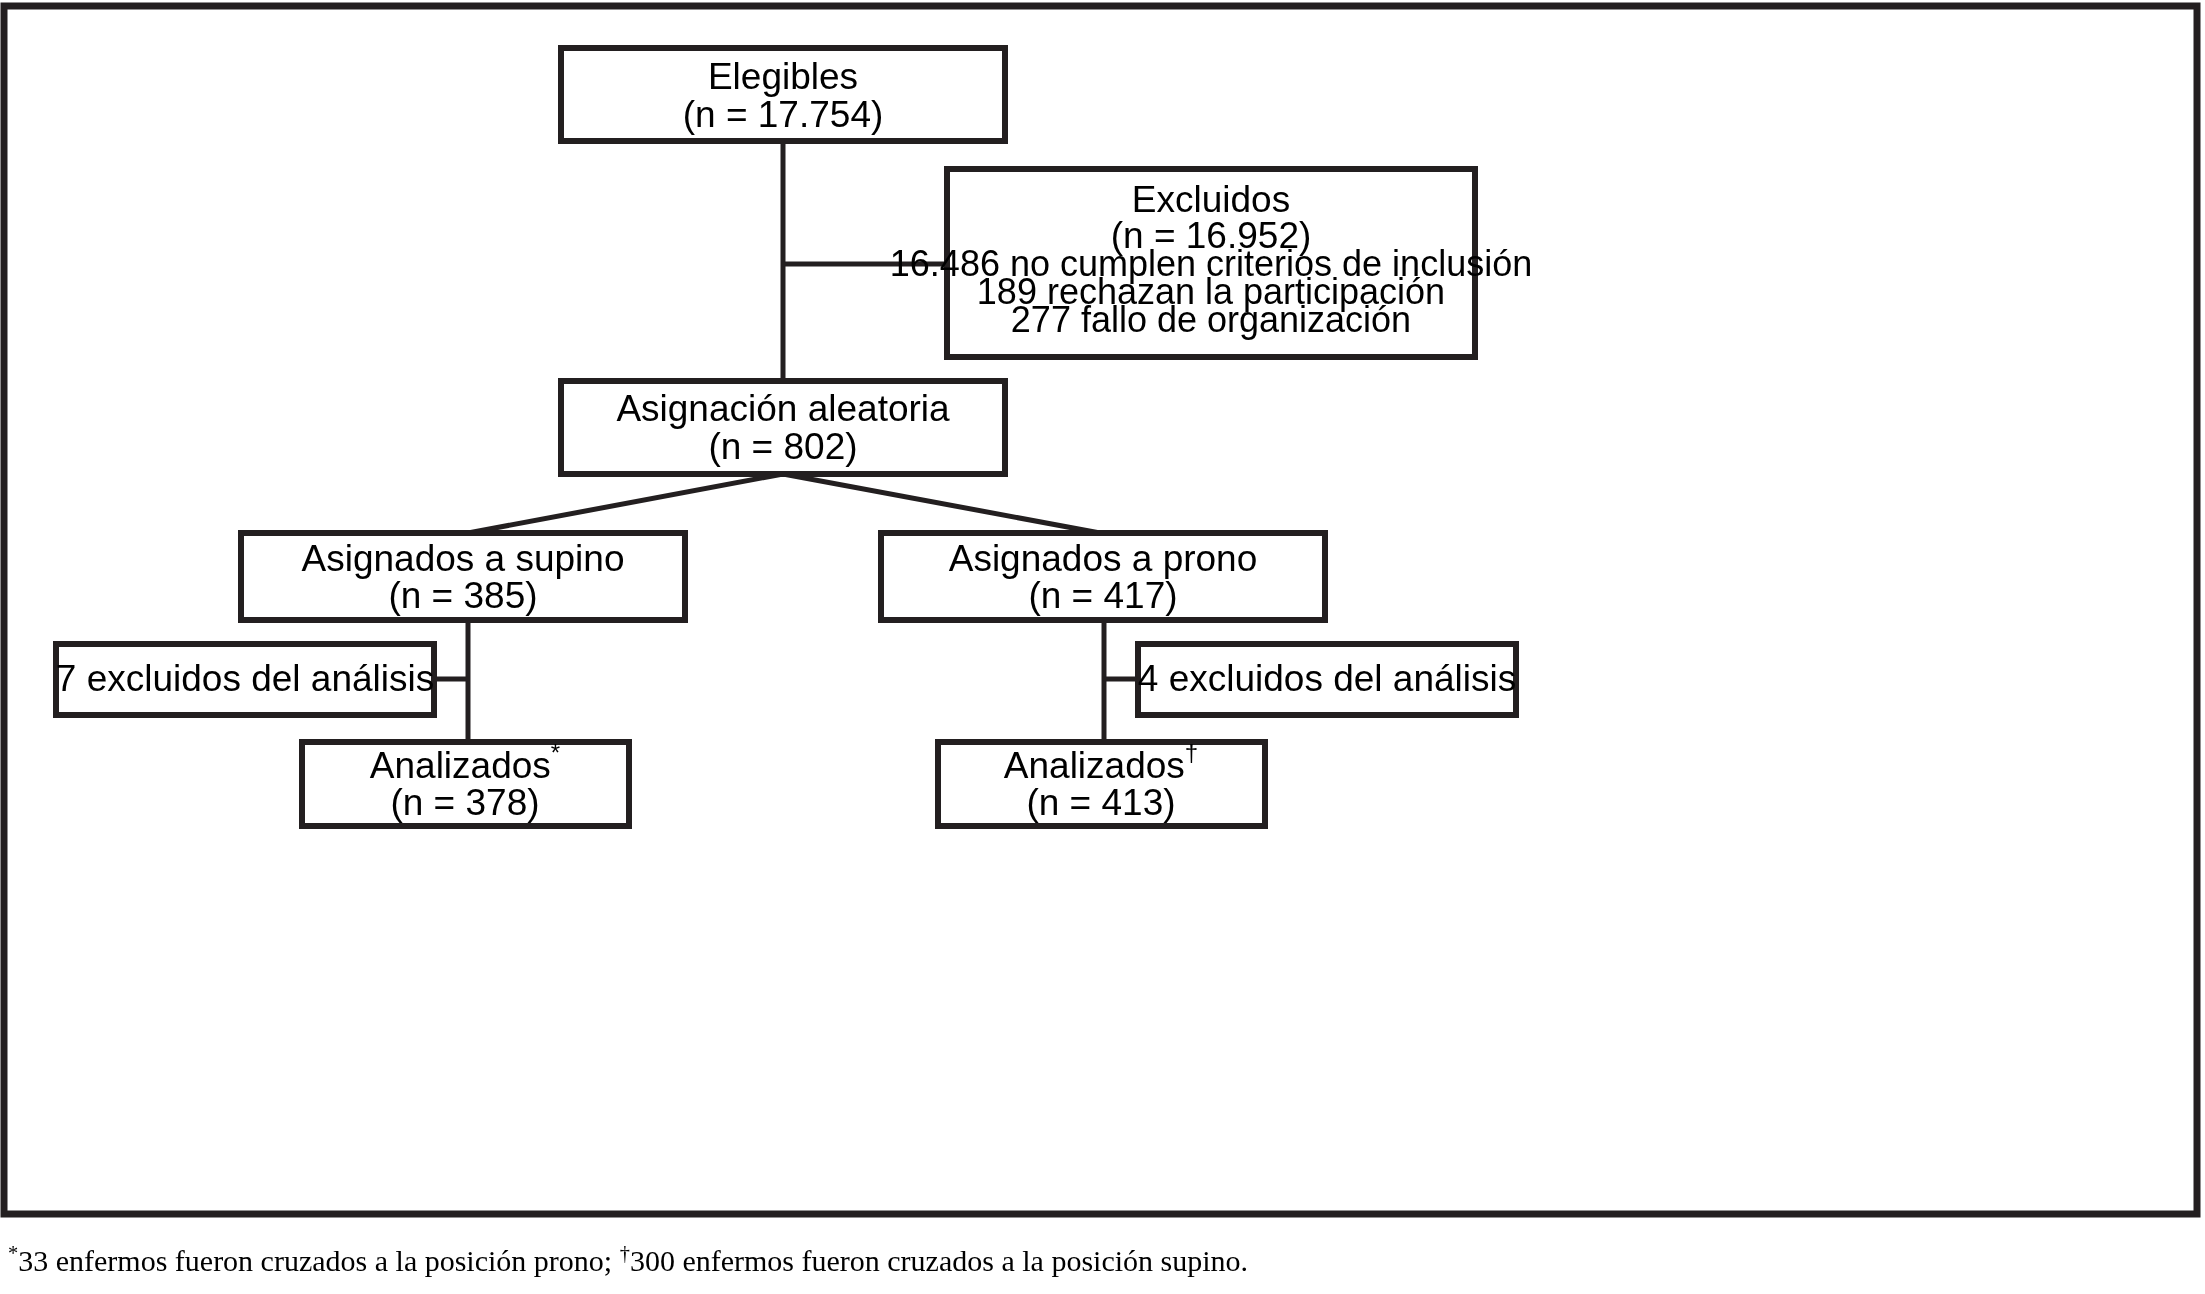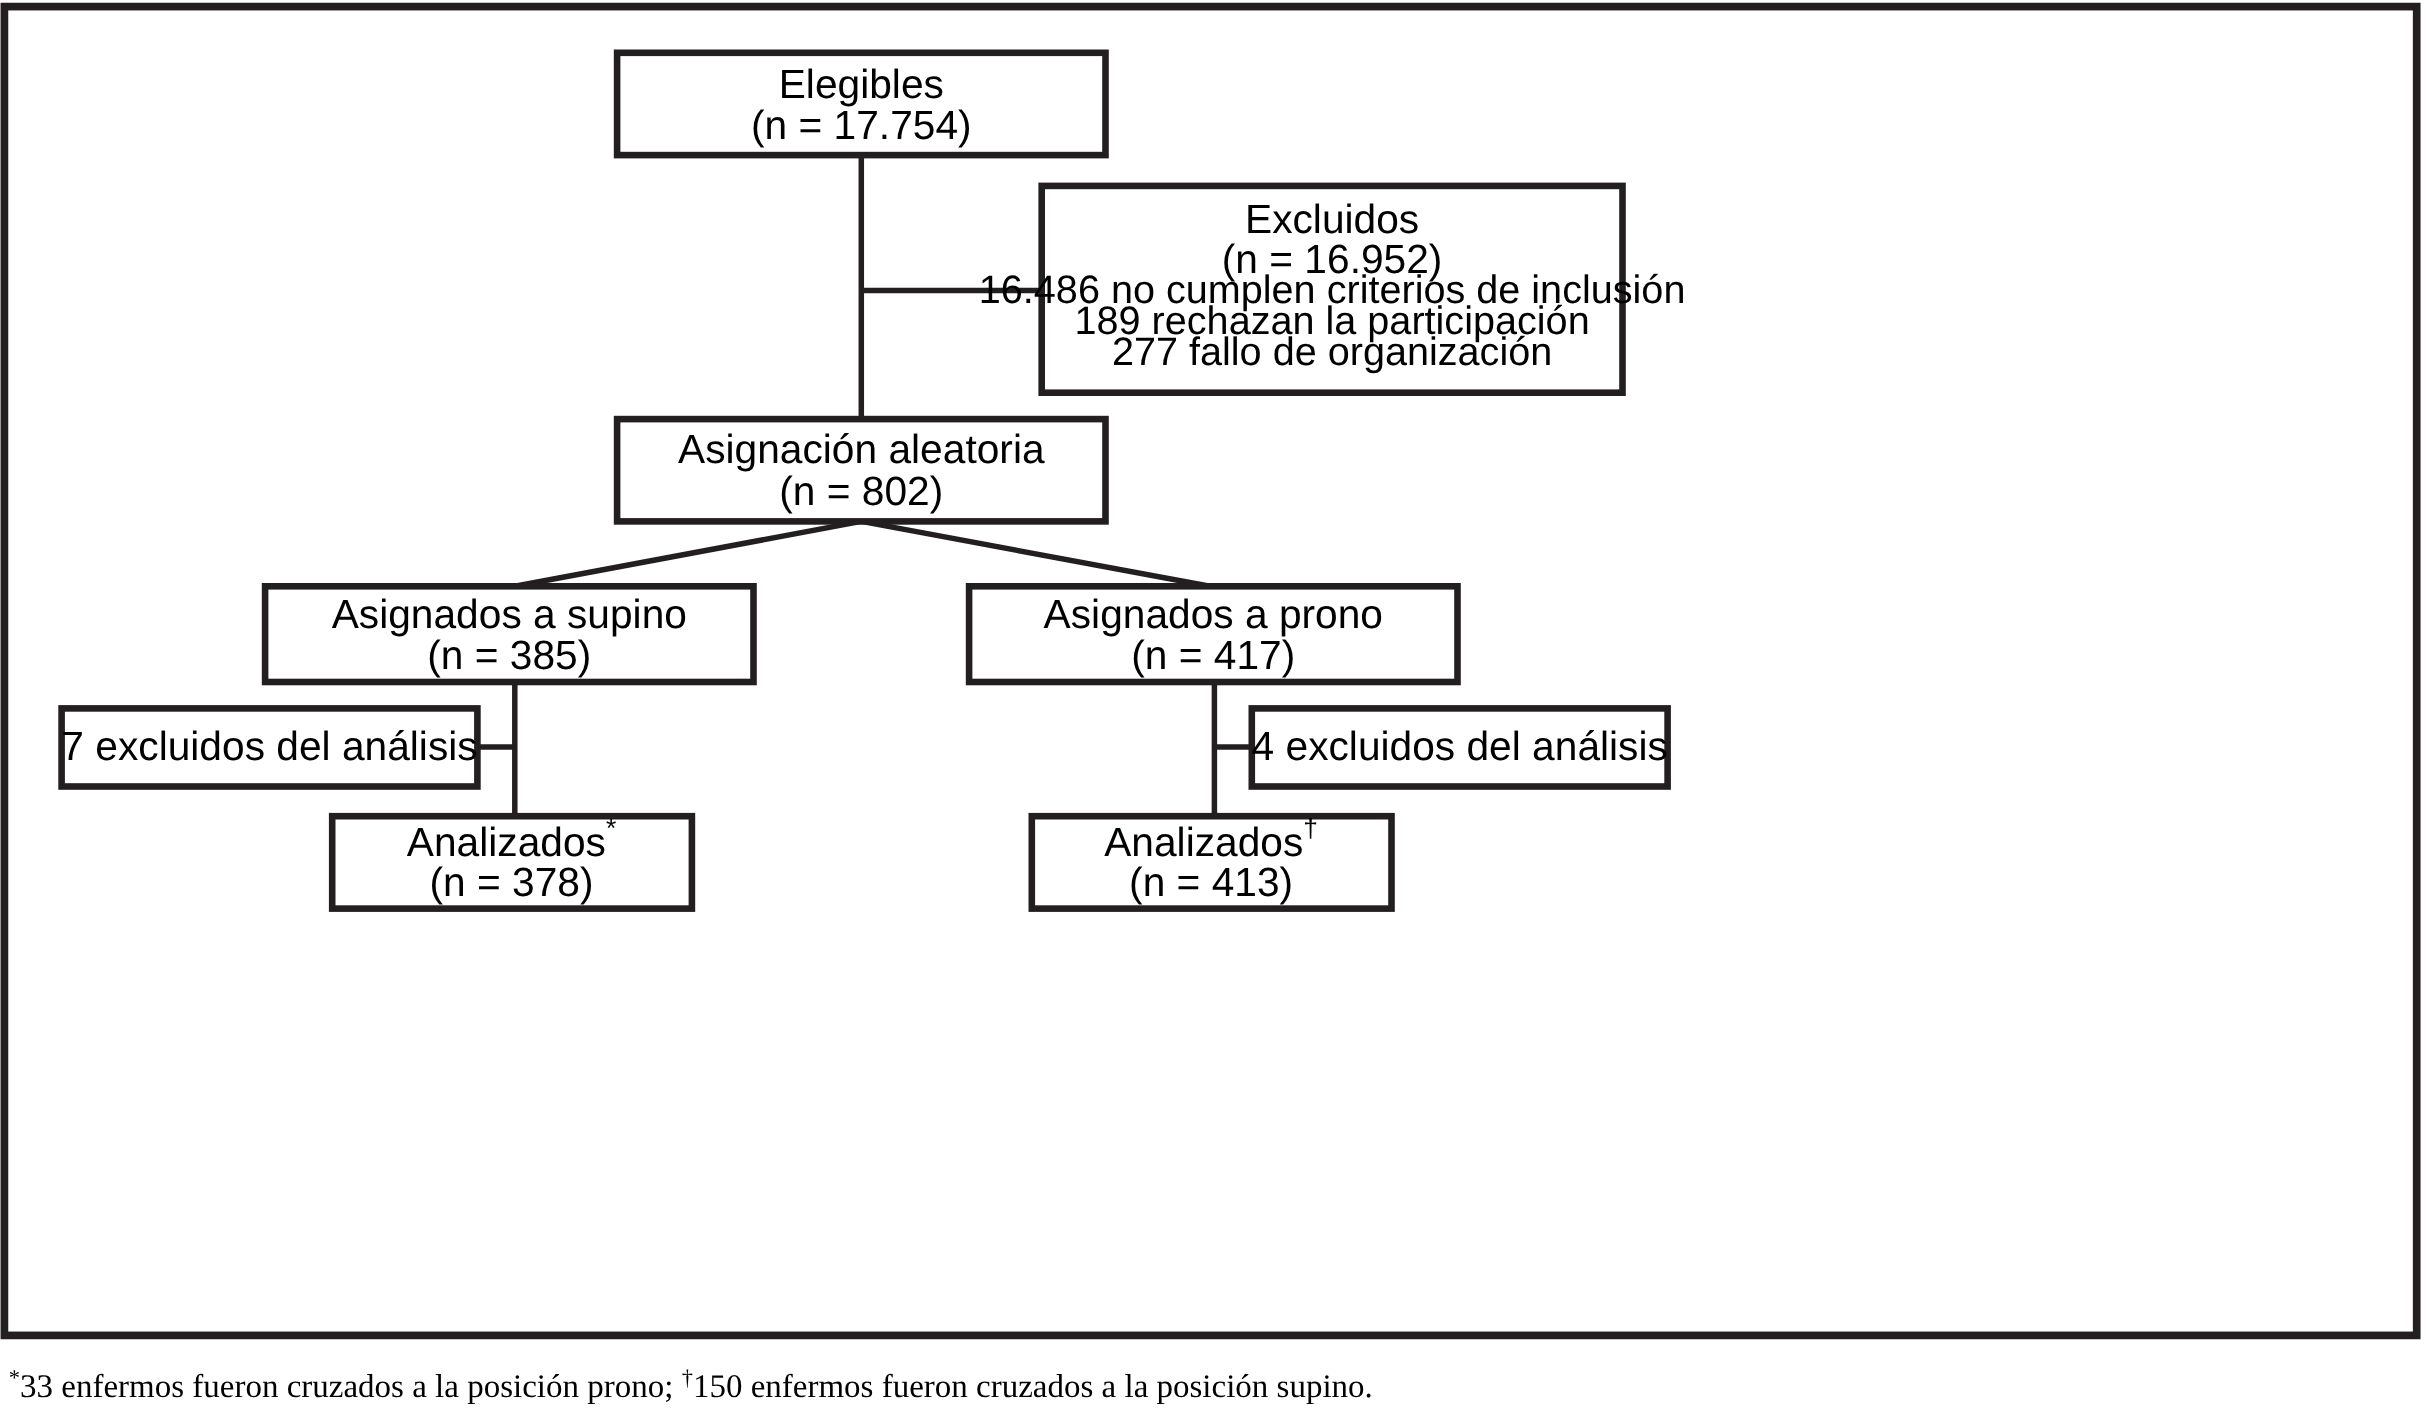--- a/index.html
+++ b/index.html
@@ -143,15 +143,15 @@
     </g>
 
     <g>
       <rect class="node-box" x="938" y="742" width="327" height="84"></rect>
       <text class="node-text" x="1101" y="768"><tspan>Analizados</tspan><tspan class="sup">†</tspan></text>
       <text class="node-text" x="1101" y="805">(n = 413)</text>
     </g>
 
   </svg>
 
-  <div class="footnote"><sup>*</sup><span>33 enfermos fueron cruzados a la posición prono; </span><sup>†</sup><span>150 enfermos fueron cruzados a la posición supino.</span></div>
+  <div class="footnote"><sup>*</sup><span>33 enfermos fueron cruzados a la posición prono; </span><sup>†</sup><span>300 enfermos fueron cruzados a la posición supino.</span></div>
 
 </div>
 
 </body></html>

